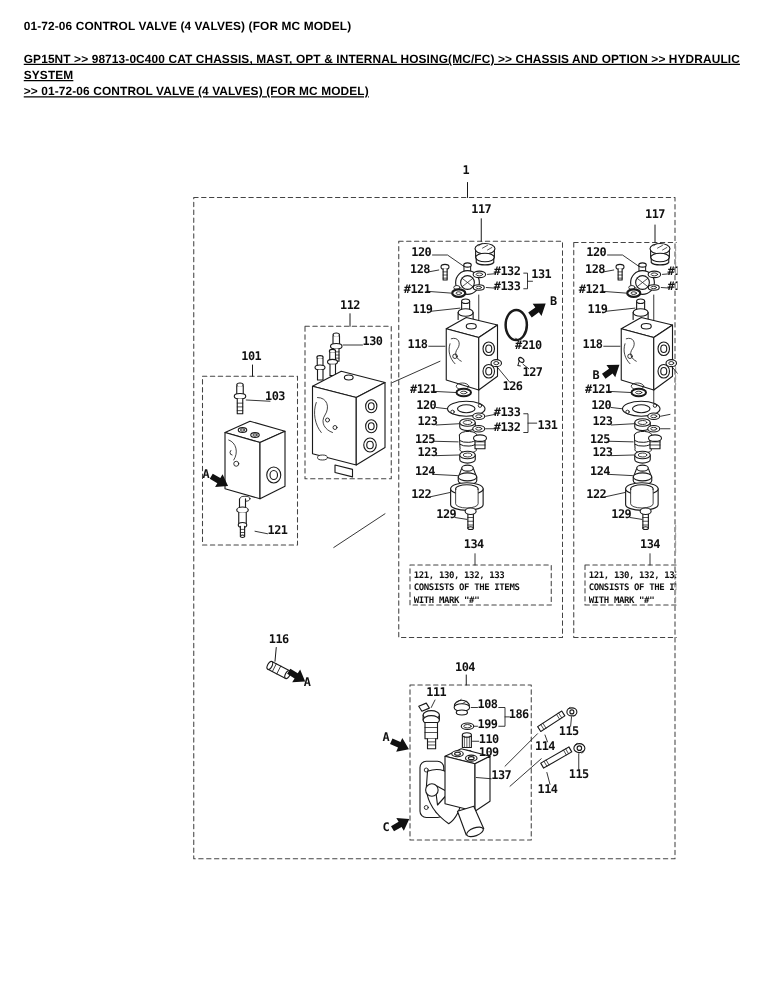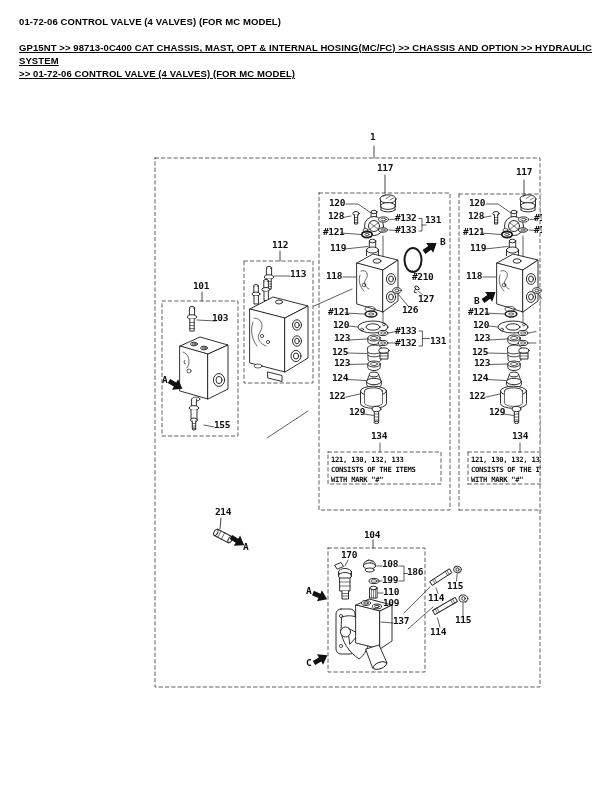--- a/index.html
+++ b/index.html
@@ -378,24 +378,24 @@
         <path d="M460,596 l1.6,-1.2 M465.5,602.5 l1.6,-1.2" stroke-width=".6"></path>
         <path d="M463,615.5 V603 M440,627.5 L437.5,618" stroke-width=".7"></path>
       </g>
     </svg>
 
     <span class="lbl" style="left:370px;top:33px">1</span>
     <span class="lbl" style="left:377px;top:64px">117</span>
     <span class="lbl" style="left:516px;top:68px">117</span>
     <span class="lbl" style="left:193px;top:182px">101</span>
     <span class="lbl" style="left:212px;top:214px">103</span>
-    <span class="lbl" style="left:214px;top:321px">155</span>
+    <span class="lbl" style="left:214px;top:321px">121</span>
     <span class="lbl" style="left:162px;top:276px">A</span>
     <span class="lbl" style="left:272px;top:141px">112</span>
-    <span class="lbl" style="left:290px;top:170px">113</span>
+    <span class="lbl" style="left:290px;top:170px">130</span>
 
     <span class="lbl" style="left:329px;top:99px">120</span>
     <span class="lbl" style="left:328px;top:112px">128</span>
     <span class="lbl" style="left:395px;top:114px">#132</span>
     <span class="lbl" style="left:395px;top:126px">#133</span>
     <span class="lbl" style="left:425px;top:116px">131</span>
     <span class="lbl" style="left:323px;top:128px">#121</span>
     <span class="lbl" style="left:330px;top:144px">119</span>
     <span class="lbl" style="left:440px;top:138px">B</span>
     <span class="lbl" style="left:326px;top:172px">118</span>
@@ -426,24 +426,24 @@
     <span class="lbl" style="left:468px;top:208px">#121</span>
     <span class="lbl" style="left:473px;top:221px">120</span>
     <span class="lbl" style="left:474px;top:234px">123</span>
     <span class="lbl" style="left:472px;top:248px">125</span>
     <span class="lbl" style="left:474px;top:259px">123</span>
     <span class="lbl" style="left:472px;top:274px">124</span>
     <span class="lbl" style="left:469px;top:292px">122</span>
     <span class="lbl" style="left:489px;top:308px">129</span>
     <span class="lbl" style="left:512px;top:332px">134</span>
 
-    <span class="lbl" style="left:215px;top:408px">214</span>
+    <span class="lbl" style="left:215px;top:408px">116</span>
     <span class="lbl" style="left:243px;top:443px">A</span>
     <span class="lbl" style="left:364px;top:431px">104</span>
-    <span class="lbl" style="left:341px;top:451px">170</span>
+    <span class="lbl" style="left:341px;top:451px">111</span>
     <span class="lbl" style="left:382px;top:460px">108</span>
     <span class="lbl" style="left:407px;top:468px">186</span>
     <span class="lbl" style="left:382px;top:476px">199</span>
     <span class="lbl" style="left:383px;top:488px">110</span>
     <span class="lbl" style="left:383px;top:499px">109</span>
     <span class="lbl" style="left:393px;top:517px">137</span>
     <span class="lbl" style="left:306px;top:487px">A</span>
     <span class="lbl" style="left:306px;top:559px">C</span>
     <span class="lbl" style="left:447px;top:482px">115</span>
     <span class="lbl" style="left:428px;top:494px">114</span>

